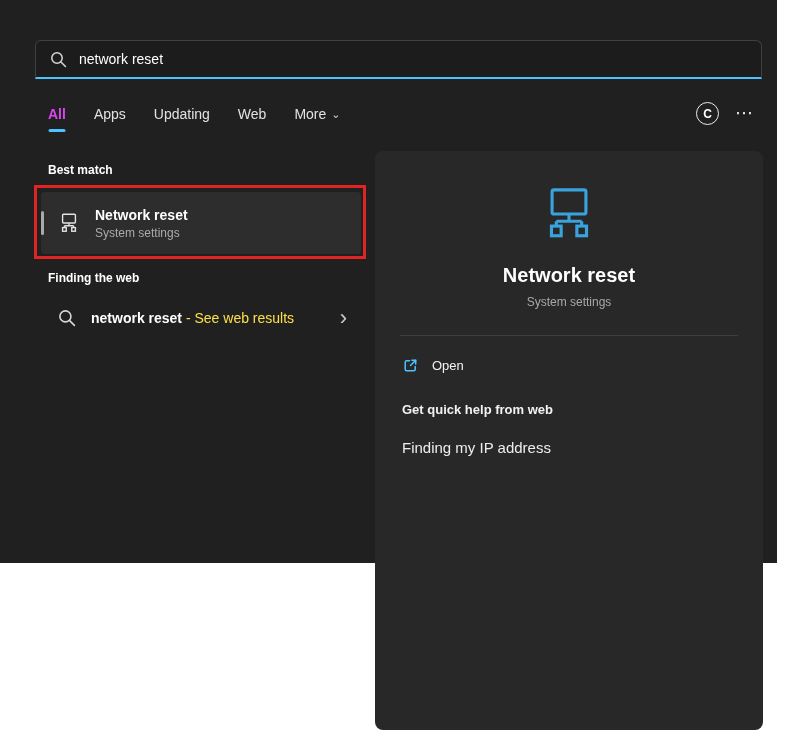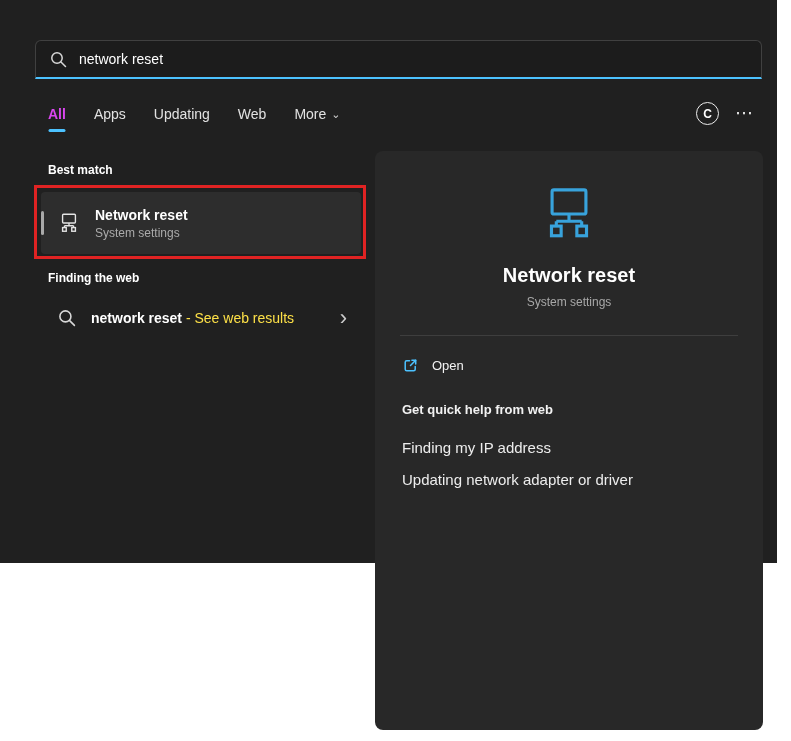--- a/index.html
+++ b/index.html
@@ -236,16 +236,15 @@
           <path d="M8 4 H5 A1.6 1.6 0 0 0 3.4 5.6 V13 A1.6 1.6 0 0 0 5 14.6 H12.4 A1.6 1.6 0 0 0 14 13 V10"></path>
           <path d="M10.5 3.5 h4 v4"></path>
           <path d="M14.5 3.5 L9 9"></path>
         </svg>
       </span>
       <span>Open</span>
     </div>
 
     <div class="help-heading">Get quick help from web</div>
     <div class="help-link link-1">Finding my IP address</div>
-    <div class="help-link link-2">Updating network adapter or driver</div>
   </div>
 
 </div>
 
 </body></html>

